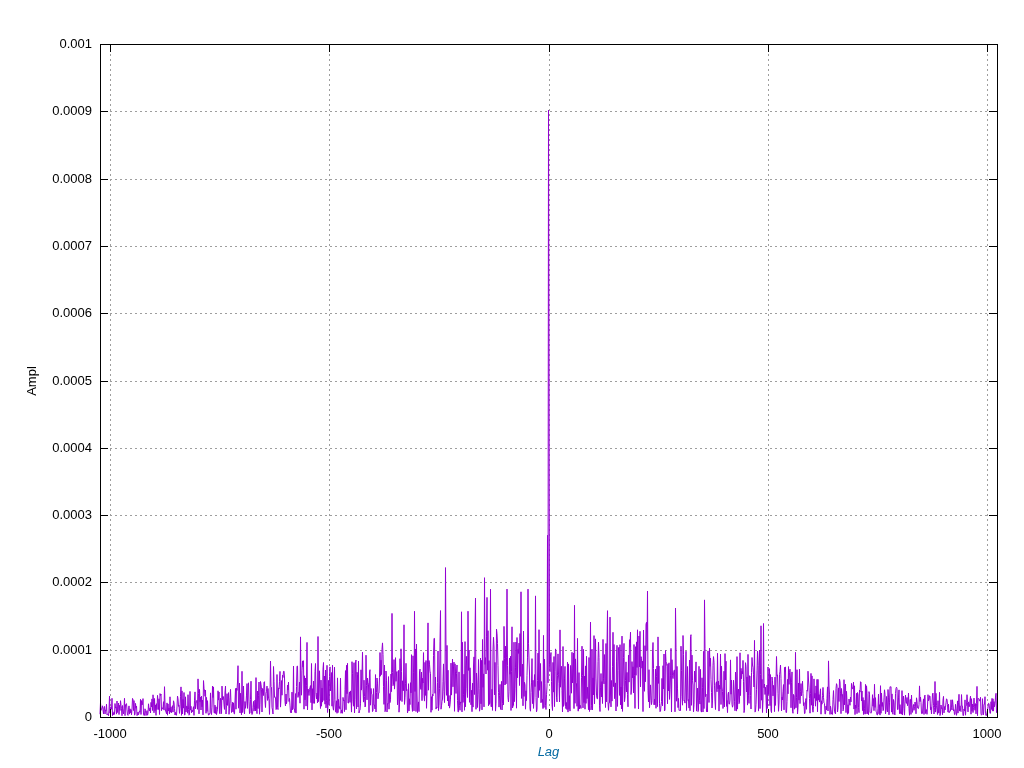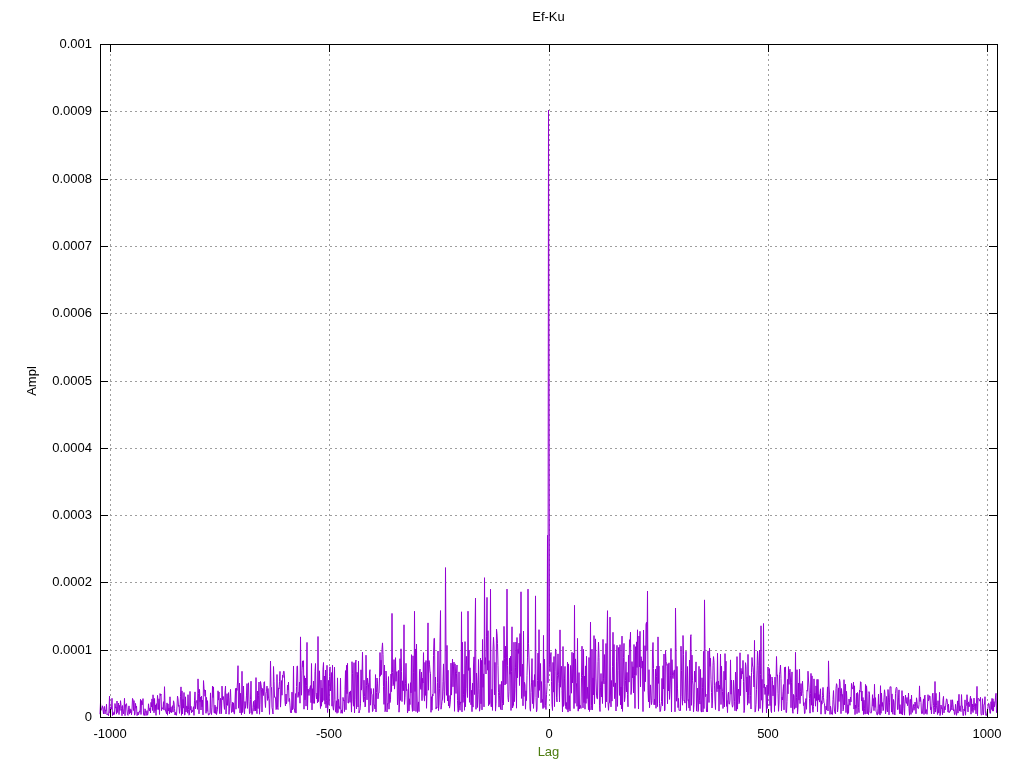--- a/index.html
+++ b/index.html
@@ -10,36 +10,35 @@
     font-family:"Liberation Sans", sans-serif;
     color:#000;
     overflow:hidden;
   }
   .chart-title{
     position:absolute;left:100px;width:897px;top:9px;
     text-align:center;font-size:13px;color:#000;
   }
   .x-label{
     position:absolute;left:100px;width:897px;top:744px;
-    text-align:center;font-size:13px;color:#4d7c0f;
+    text-align:center;font-size:13px;color:#0369a1;font-style:italic;
   }
   .y-label{
     position:absolute;left:24px;top:381px;
     transform-origin:0 0;
     transform:rotate(-90deg) translate(-50%,0);
     font-size:13px;color:#000;white-space:nowrap;
   }
   svg{position:absolute;left:0;top:0;}
   svg text{font-family:"Liberation Sans", sans-serif;font-size:13px;fill:#000;}
 </style>
 </head>
 <body>
 
 <div class="canvas">
-  <div class="chart-title">Ef-Ku</div>
   <div class="y-label">Ampl</div>
   <div class="x-label">Lag</div>
   <svg id="plot-svg" width="1024" height="768" viewBox="0 0 1024 768">
       <line x1="110" y1="44" x2="110" y2="717" stroke="#9e9e9e" stroke-width="1" stroke-dasharray="2 3" shape-rendering="crispEdges"></line>
       <line x1="329" y1="44" x2="329" y2="717" stroke="#9e9e9e" stroke-width="1" stroke-dasharray="2 3" shape-rendering="crispEdges"></line>
       <line x1="549" y1="44" x2="549" y2="717" stroke="#9e9e9e" stroke-width="1" stroke-dasharray="2 3" shape-rendering="crispEdges"></line>
       <line x1="768" y1="44" x2="768" y2="717" stroke="#9e9e9e" stroke-width="1" stroke-dasharray="2 3" shape-rendering="crispEdges"></line>
       <line x1="987" y1="44" x2="987" y2="717" stroke="#9e9e9e" stroke-width="1" stroke-dasharray="2 3" shape-rendering="crispEdges"></line>
       <line x1="100" y1="717" x2="997" y2="717" stroke="#9e9e9e" stroke-width="1" stroke-dasharray="2 3" shape-rendering="crispEdges"></line>
       <line x1="100" y1="650" x2="997" y2="650" stroke="#9e9e9e" stroke-width="1" stroke-dasharray="2 3" shape-rendering="crispEdges"></line>

